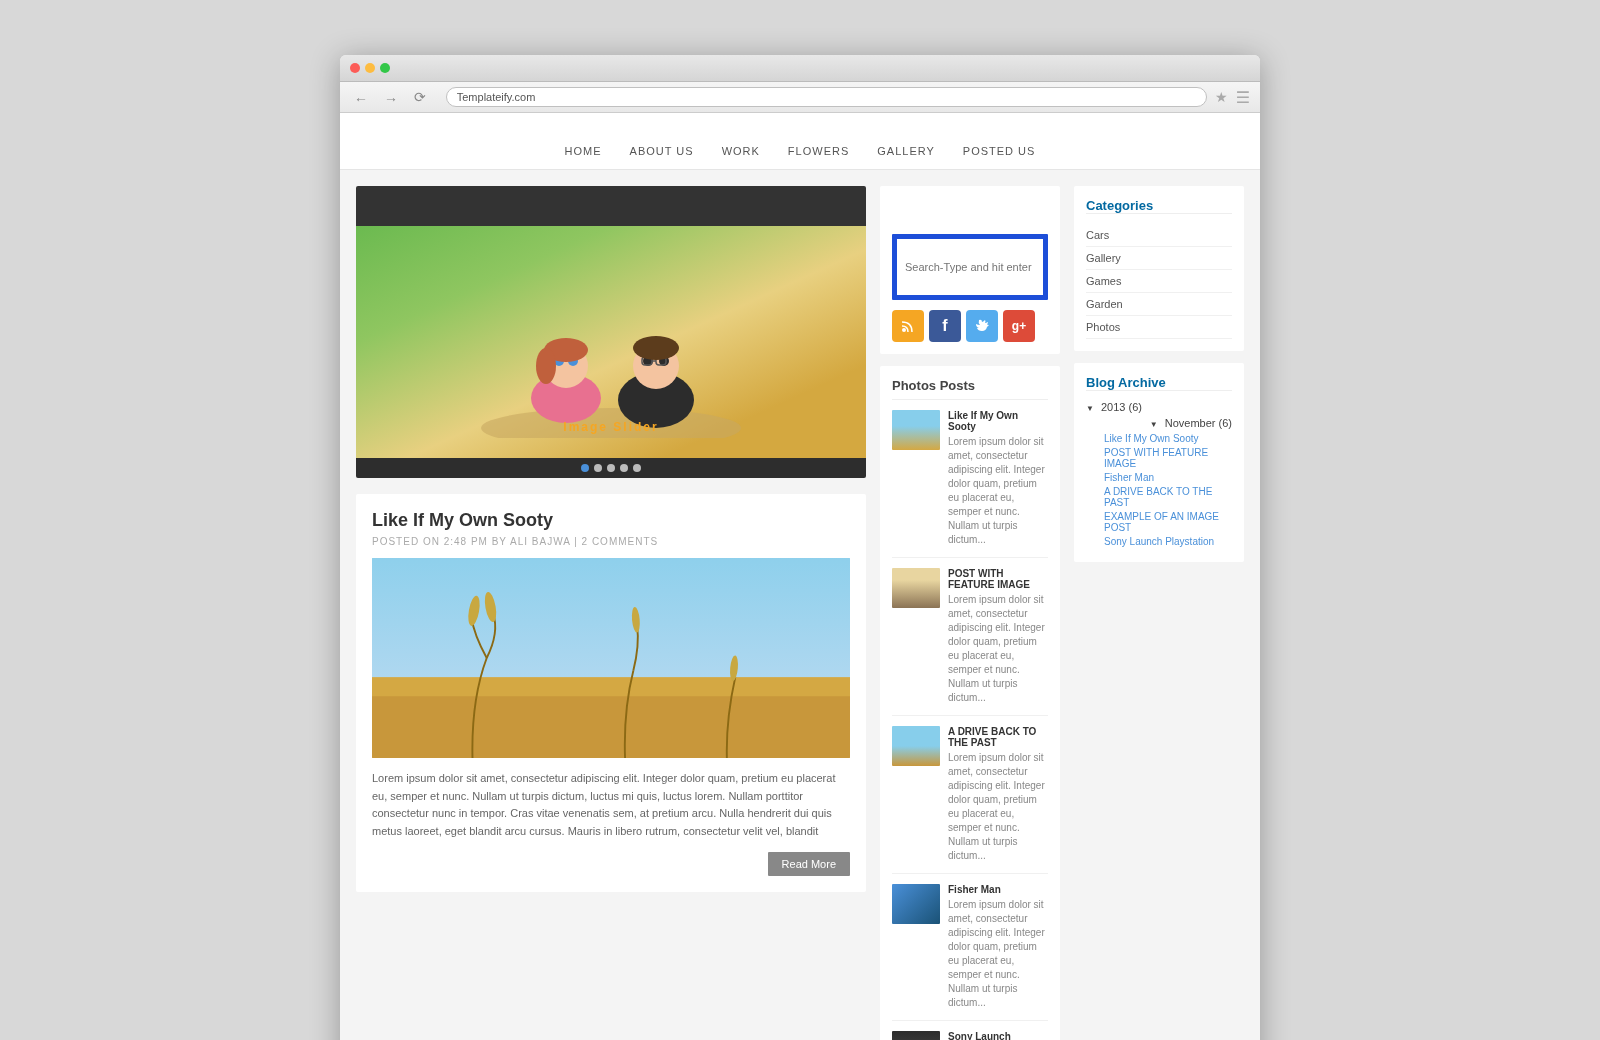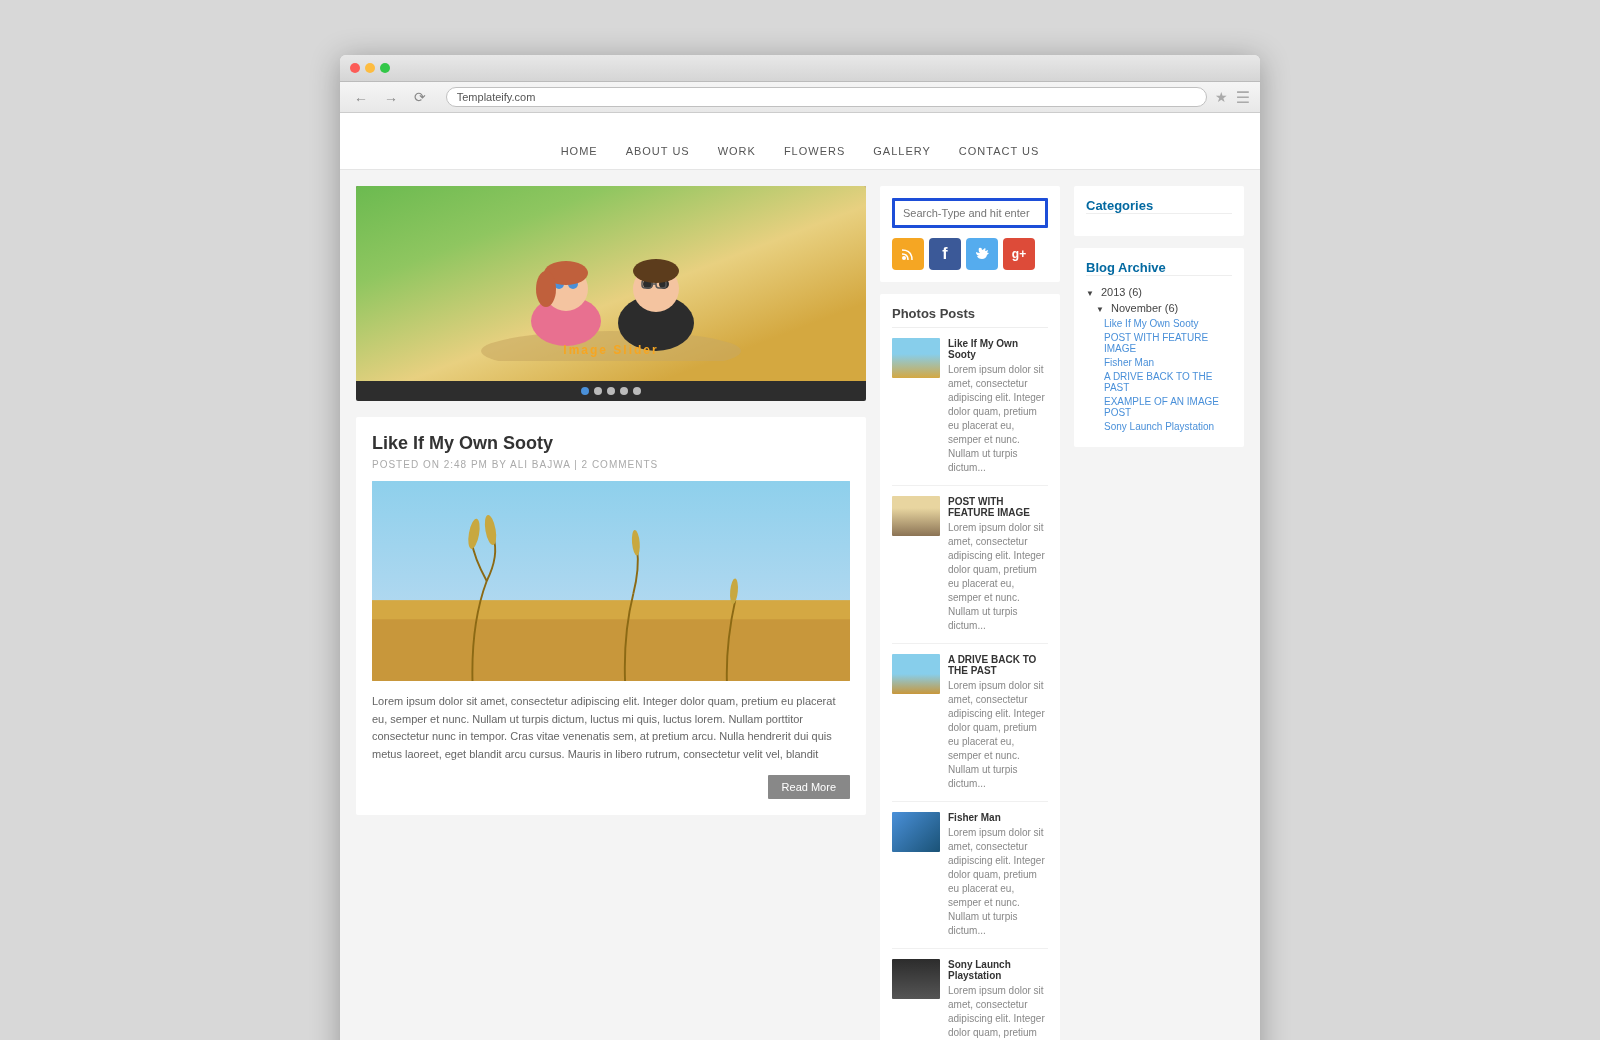--- a/index.html
+++ b/index.html
@@ -110,27 +110,28 @@
     
     .slider-wrapper {
       background: #333;
       border-radius: 2px;
       overflow: hidden;
       position: relative;
       margin-bottom: 16px;
     }
     .slider-image {
       width: 100%;
-      height: 195px;
+      height: 232px;
       background: linear-gradient(135deg, #5a8a3c 0%, #8ab845 20%, #f0c060 50%, #c0884e 80%, #7b5e3a 100%);
       position: relative;
       overflow: hidden;
       display: flex;
       align-items: center;
       justify-content: center;
+      margin-top: 40px;
     }
     .slider-overlay-text {
       position: absolute;
       bottom: 24px;
       left: 50%;
       transform: translateX(-50%);
       color: #f5a623;
       font-size: 12px;
       font-weight: bold;
       letter-spacing: 2px;
@@ -204,26 +205,27 @@
 
     .widget {
       background: white;
       padding: 12px;
       margin-bottom: 12px;
       border-radius: 2px;
     }
 
     .search-box {
       width: 100%;
-      border: 3px solid #1d4ed8;
-      padding: 6px 8px;
+      border: 5px solid #1d4ed8;
+      padding: 22px 8px;
       font-size: 11px;
       color: #aaa;
       border-radius: 1px;
       outline: none;
+      margin-top: 36px;
     }
 
     .social-icons {
       display: flex;
       gap: 5px;
       margin-top: 10px;
     }
     .social-icon {
       width: 32px; height: 32px;
       border-radius: 4px;
@@ -329,20 +331,21 @@
       color: #444;
       margin-bottom: 4px;
       cursor: pointer;
     }
     .archive-month {
       font-size: 11px;
       color: #444;
       margin-left: 10px;
       margin-bottom: 4px;
       cursor: pointer;
+      text-align: right;
     }
     .archive-link {
       display: block;
       font-size: 10px;
       color: #4a90d9;
       margin-left: 18px;
       margin-bottom: 3px;
       cursor: pointer;
       text-decoration: none;
     }
@@ -381,21 +384,21 @@
 
   <div class="website">
 
     <div class="site-header">
       <nav class="site-nav">
         <a class="nav-item">HOME</a>
         <a class="nav-item">ABOUT US</a>
         <a class="nav-item">WORK</a>
         <a class="nav-item">FLOWERS</a>
         <a class="nav-item">GALLERY</a>
-        <a class="nav-item">CONTACT US</a>
+        <a class="nav-item">POSTED US</a>
       </nav>
     </div>
 
     <div class="site-content">
 
       <div class="main-column">
 
         <div class="slider-wrapper">
           <div class="slider-image">
             <div class="slider-bg"></div>
@@ -554,20 +557,27 @@
             </div>
           </div>
 
         </div>
       </div>
 
       <div class="right-sidebar">
 
         <div class="widget">
           <div class="widget-title">Categories</div>
+          <ul class="category-list">
+            <li class="category-item">Cars</li>
+            <li class="category-item">Gallery</li>
+            <li class="category-item">Games</li>
+            <li class="category-item">Garden</li>
+            <li class="category-item">Photos</li>
+          </ul>
         </div>
 
         <div class="widget">
           <div class="widget-title">Blog Archive</div>
           <div class="blog-archive">
             <div class="archive-year">
               <span class="triangle tri-down"></span>
               <span>2013 (6)</span>
             </div>
             <div class="archive-month">

